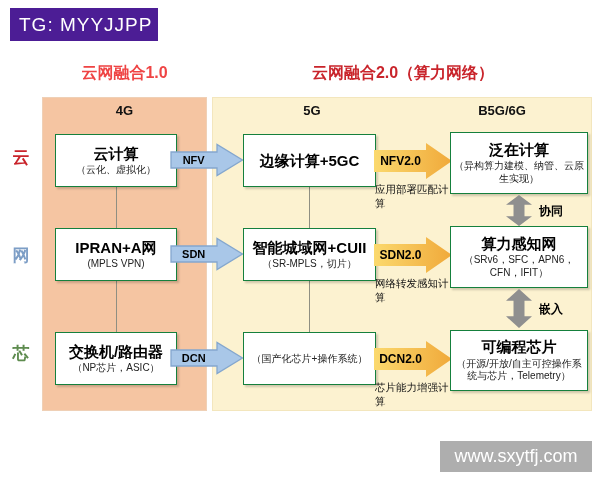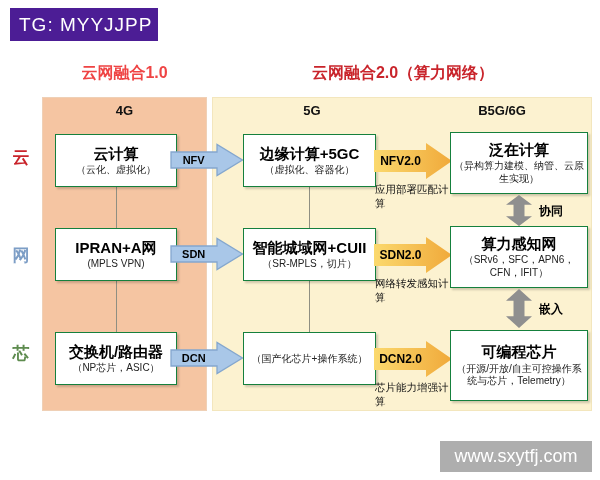--- a/index.html
+++ b/index.html
@@ -42,21 +42,21 @@
     text-align:center;box-shadow:1.5px 1.5px 2px rgba(0,0,0,0.18);padding:2px 3px;
   }
   .node .t{font-weight:bold;font-size:15px;line-height:1.15;color:#000;}
   .node .s{font-size:10px;line-height:1.25;color:#222;margin-top:2px;}
   .c1{left:55px;width:122px;height:53px;}
   .c2{left:243px;width:133px;height:53px;}
   .c3{left:450px;width:138px;}
   .r1{top:134px;} .r2{top:228px;} .r3{top:332px;}
   .c3.r1{top:132px;height:62px;}
   .c3.r2{top:226px;height:62px;}
-  .c3.r3{top:330px;height:71px;}
+  .c3.r3{top:330px;height:61px;}
   
   .harrow{position:absolute;width:74px;height:34px;}
   .ha-1{left:170px;}
   .ha-2{left:374px;width:78px;height:36px;}
   .harrow svg{position:absolute;left:0;top:0;width:100%;height:100%;}
   .harrow .lbl{
     position:absolute;left:0;top:0;width:64%;height:100%;display:flex;align-items:center;
     justify-content:center;font-weight:bold;font-size:11px;color:#000;
   }
   .ha-2 .lbl{font-size:12px;width:68%;}
@@ -111,21 +111,20 @@
     <div class="s">（云化、虚拟化）</div>
   </div>
   <div class="harrow ha-1 ar1">
     <svg viewBox="0 0 74 34" preserveAspectRatio="none">
       <path d="M1,9 L47,9 L47,1.5 L72.5,17 L47,32.5 L47,25 L1,25 Z" fill="#a9c7e8" stroke="#84a7ce" stroke-width="1.3"></path>
     </svg>
     <div class="lbl">NFV</div>
   </div>
   <div class="node c2 r1">
     <div class="t">边缘计算+5GC</div>
-    <div class="s">（虚拟化、容器化）</div>
   </div>
   <div class="harrow ha-2 ar1">
     <svg viewBox="0 0 78 36" preserveAspectRatio="none">
       <defs>
           <linearGradient id="og1" x1="0" y1="0" x2="1" y2="0">
         <stop offset="0" stop-color="#fbd96e"></stop>
             <stop offset="1" stop-color="#f0a93a"></stop>
       </linearGradient>
         </defs>
       <path d="M0,7 L52,7 L52,0 L78,18 L52,36 L52,29 L0,29 Z" fill="url(#og1)"></path>

